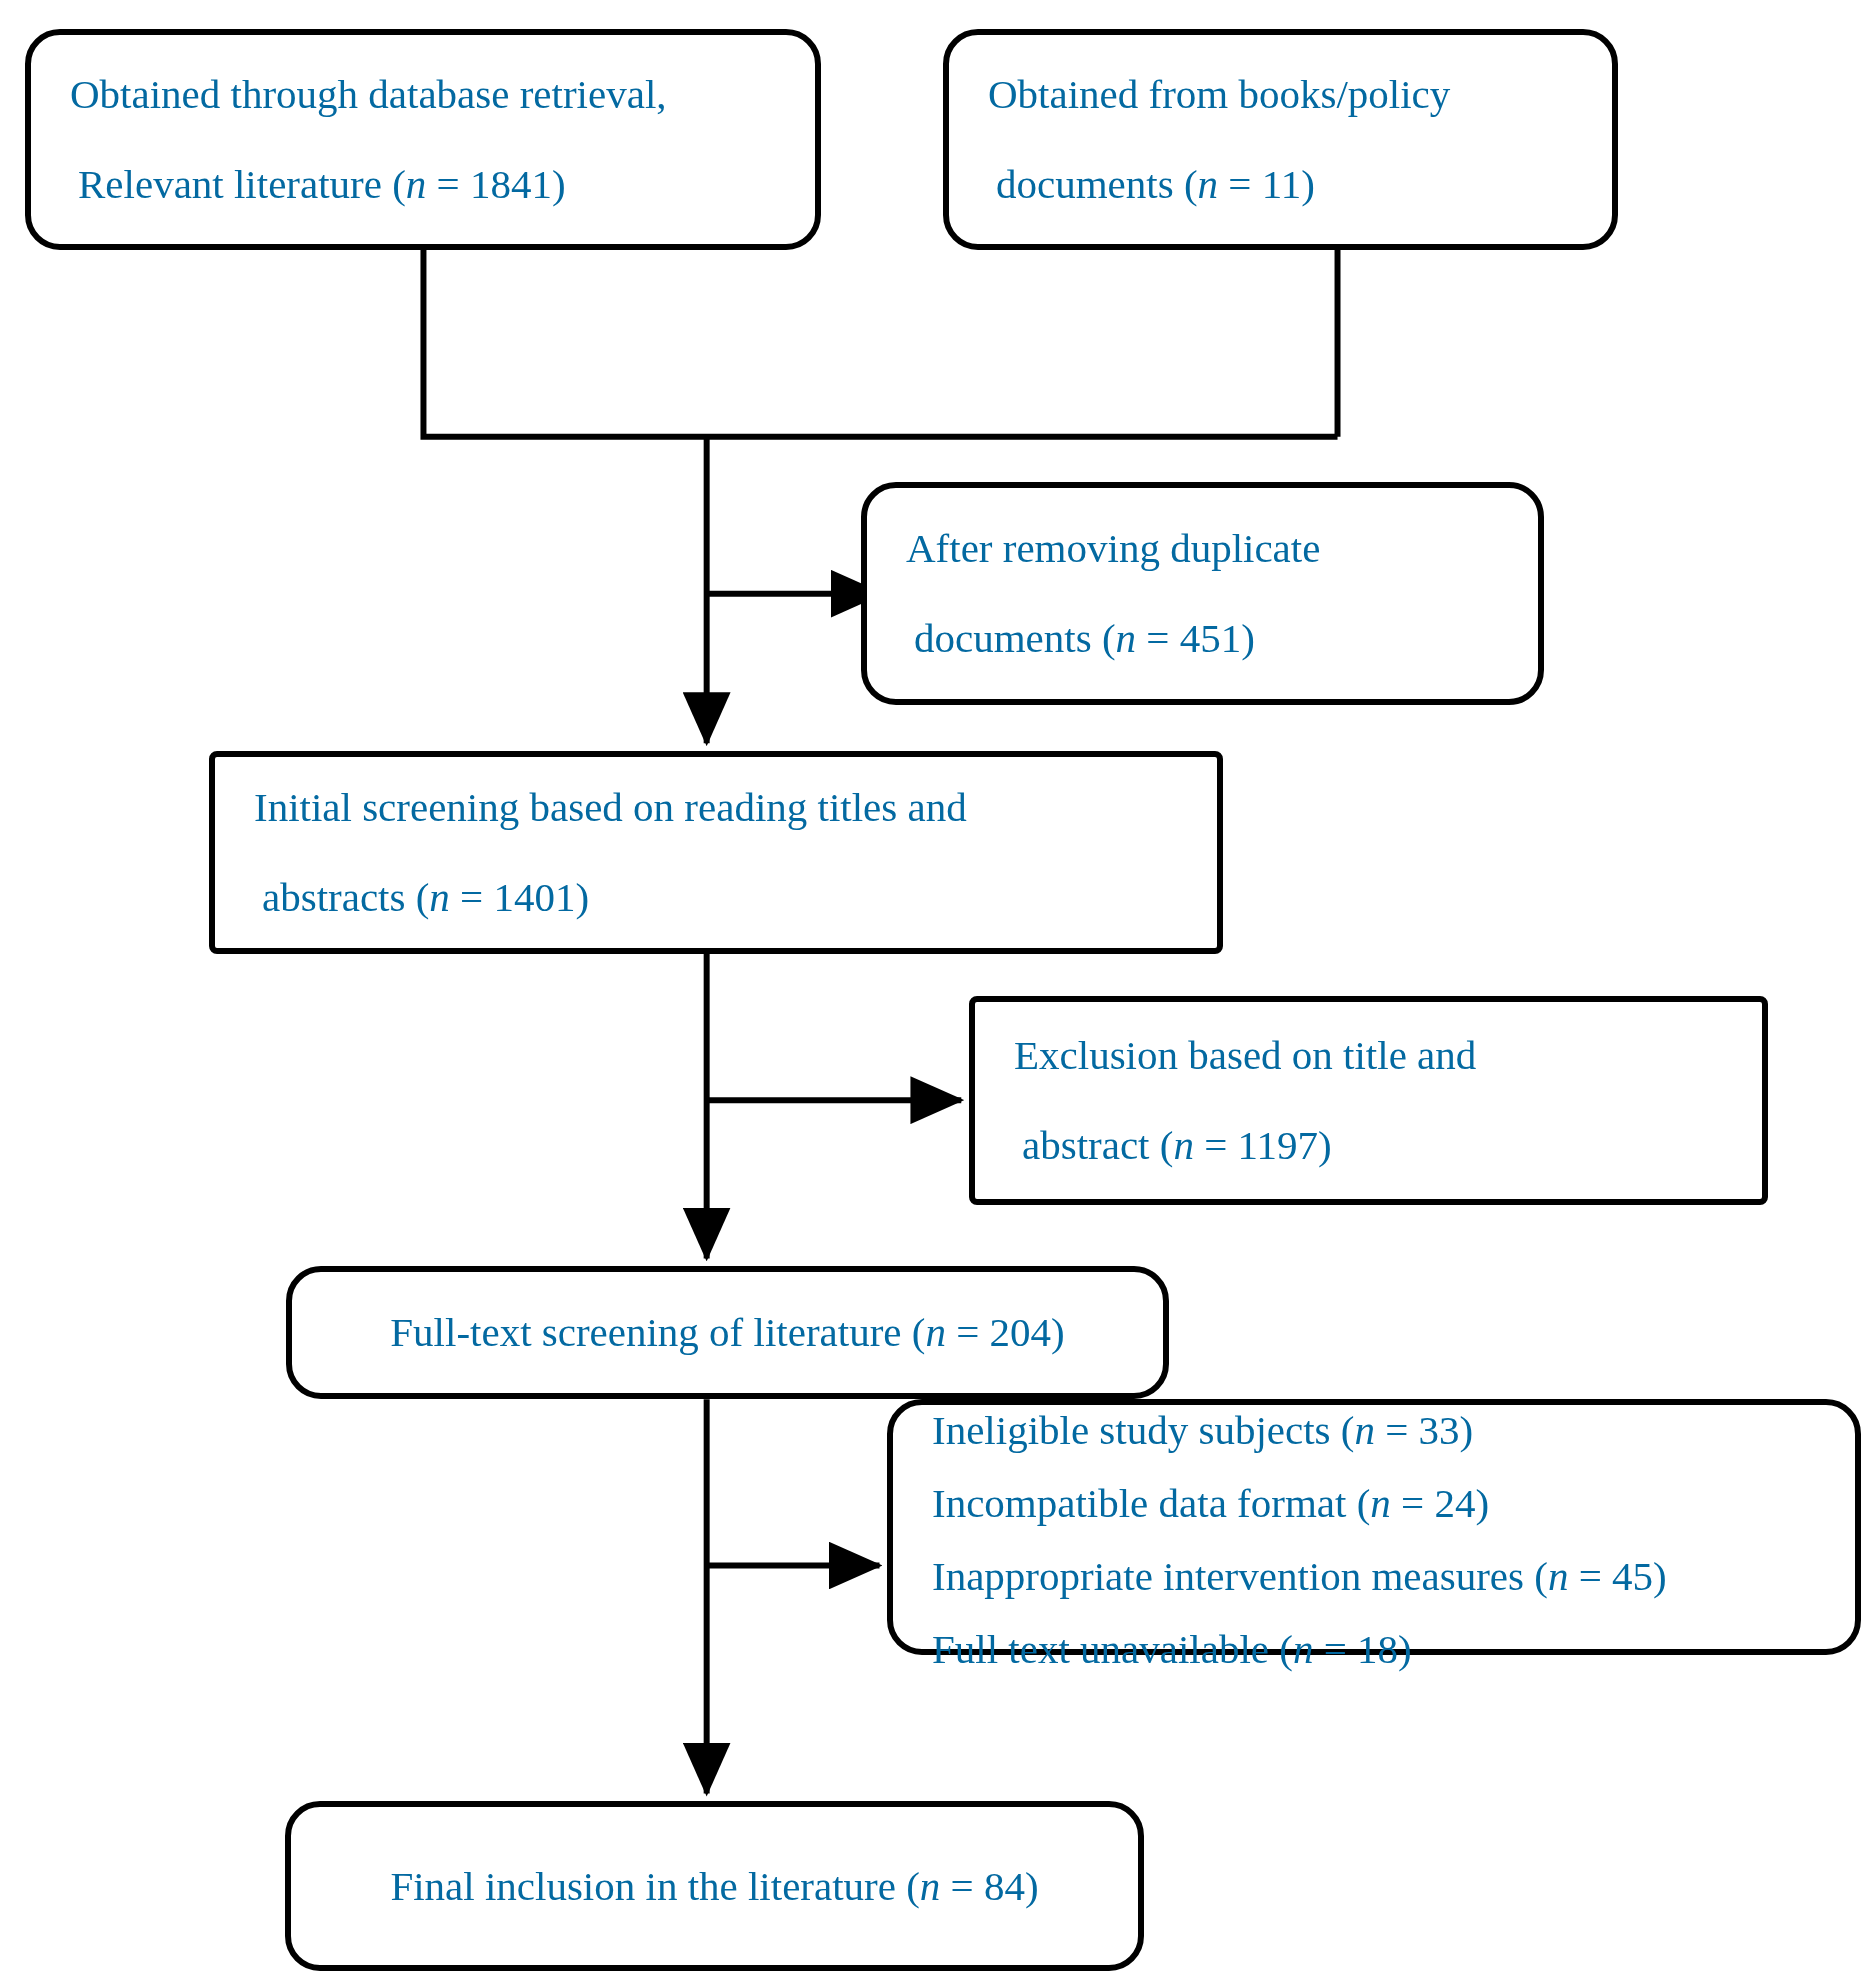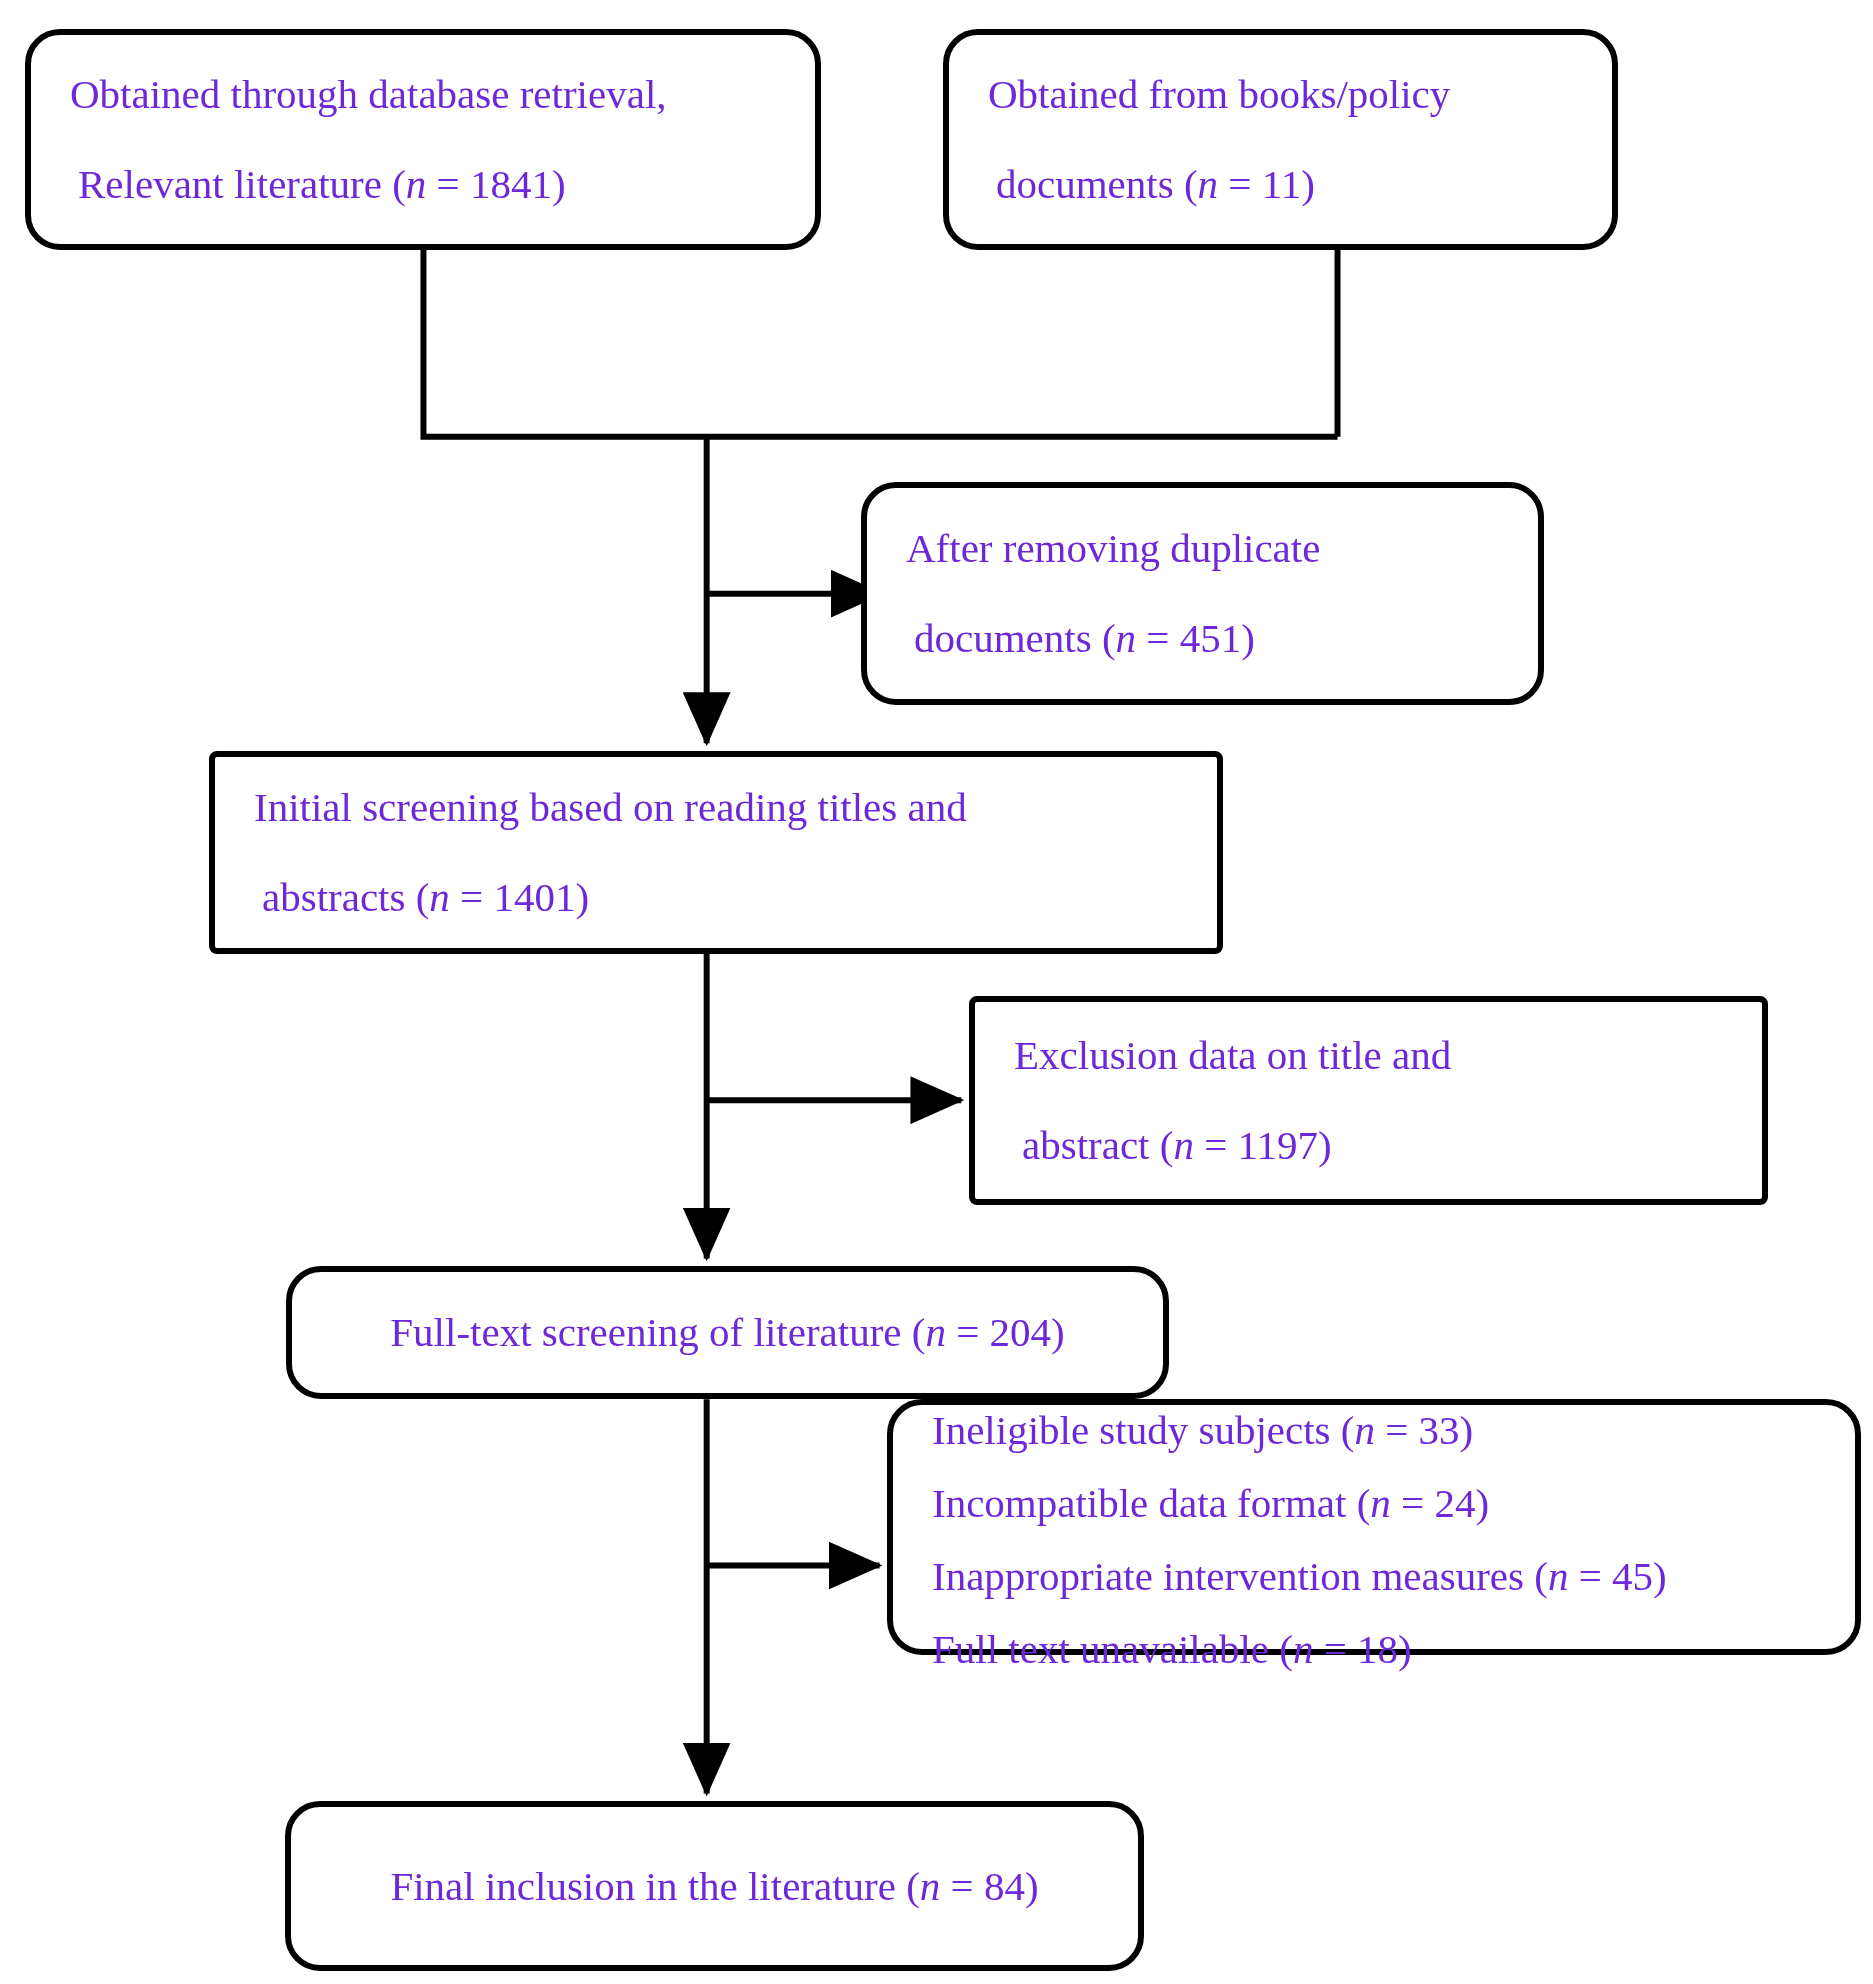--- a/index.html
+++ b/index.html
@@ -1,21 +1,21 @@
 <!DOCTYPE html>
 <html style="font-size:10.6px"><head>
 <meta charset="utf-8">
 <style>
   html,body{margin:0;padding:0;background:#ffffff;}
   body{font-family:"Liberation Serif", serif;}
   #stage{position:relative;width:1874px;height:1985px;background:#ffffff;overflow:hidden;}
   .node{position:absolute;box-sizing:border-box;border:6px solid #000;background:#fff;display:flex;flex-direction:column;justify-content:center;}
   .node.rounded{border-radius:35px;}
   .node.square{border-radius:8px;}
-  .line{font-size:41px;line-height:1.0;color:#6d28d9;white-space:nowrap;}
+  .line{font-size:41px;line-height:1.0;color:#0369a1;white-space:nowrap;}
   .pad-l{padding-left:39px;}
   .pad-c{text-align:center;}
   .gap-wide > .line + .line{margin-top:49px;margin-left:8px;}
   .gap-list > .line + .line{margin-top:32px;}
   .ital{font-style:italic;}
   svg.edges{position:absolute;left:0;top:0;width:1874px;height:1985px;pointer-events:none;}
 </style>
 </head>
 <body>
 
@@ -59,21 +59,21 @@
     <div class="line pad-l">After removing duplicate</div>
     <div class="line pad-l"><span>documents (</span><span class="ital">n</span><span> = 451)</span></div>
   </div>
 
   <div class="node square gap-wide" style="left:209px;top:751px;width:1014px;height:203px;">
     <div class="line pad-l">Initial screening based on reading titles and</div>
     <div class="line pad-l"><span>abstracts (</span><span class="ital">n</span><span> = 1401)</span></div>
   </div>
 
   <div class="node square gap-wide" style="left:969px;top:996px;width:799px;height:209px;">
-    <div class="line pad-l">Exclusion data on title and</div>
+    <div class="line pad-l">Exclusion based on title and</div>
     <div class="line pad-l"><span>abstract (</span><span class="ital">n</span><span> = 1197)</span></div>
   </div>
 
   <div class="node rounded" style="left:286px;top:1266px;width:883px;height:133px;">
     <div class="line pad-c"><span>Full-text screening of literature (</span><span class="ital">n</span><span> = 204)</span></div>
   </div>
 
   <div class="node rounded gap-list" style="left:887px;top:1399px;width:974px;height:256px;justify-content:flex-start;padding-top:5px;">
     <div class="line pad-l"><span>Ineligible study subjects (</span><span class="ital">n</span><span> = 33)</span></div>
     <div class="line pad-l"><span>Incompatible data format (</span><span class="ital">n</span><span> = 24)</span></div>

